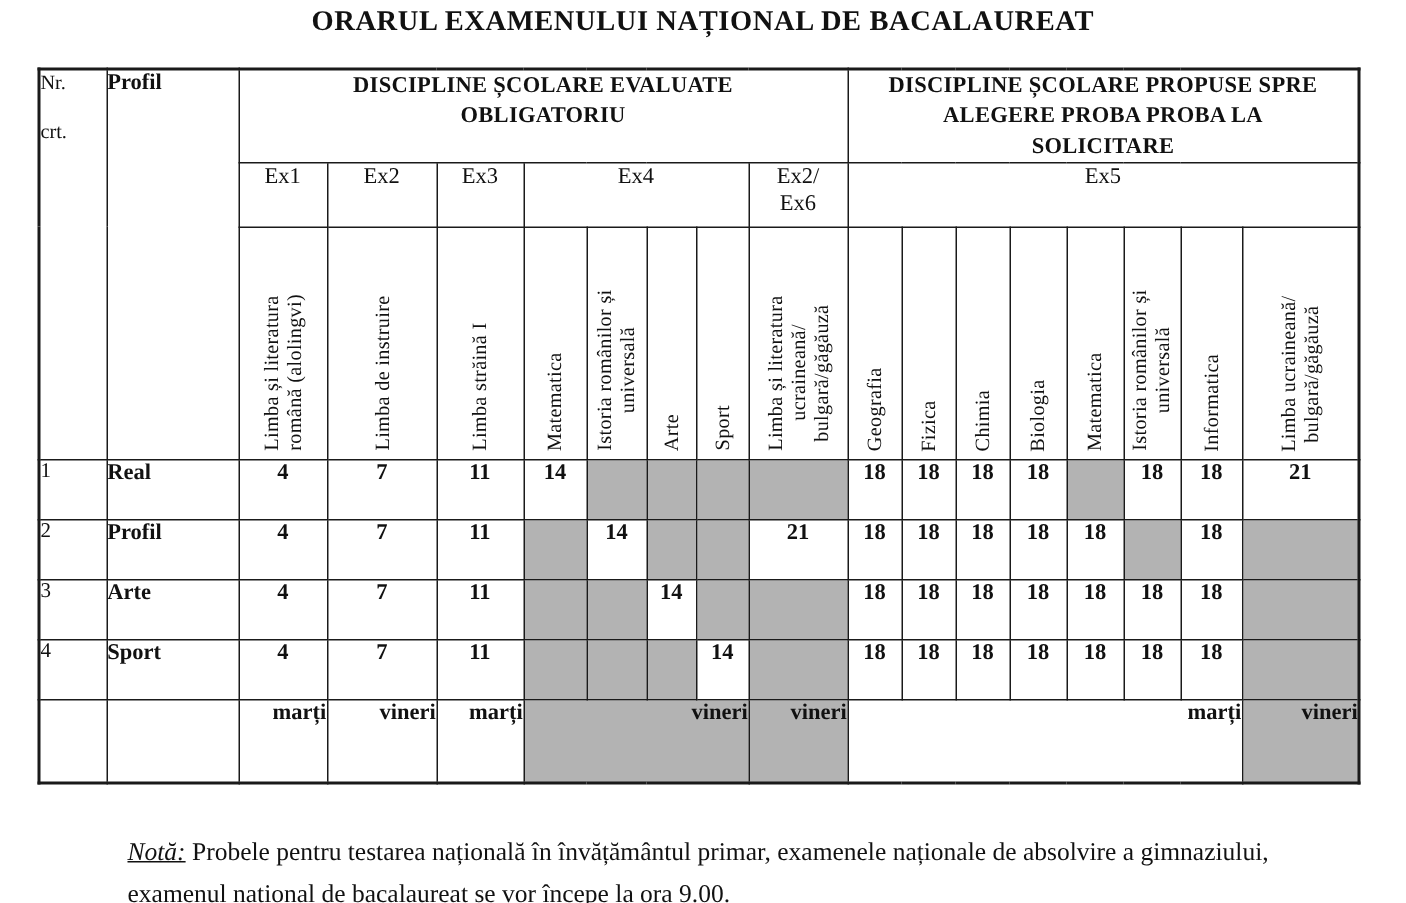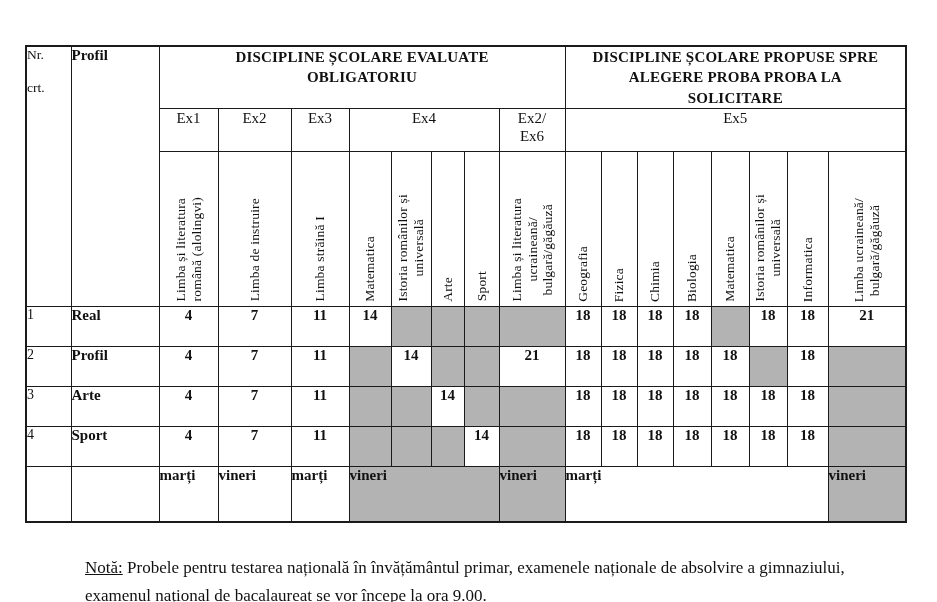--- a/index.html
+++ b/index.html
@@ -106,41 +106,43 @@
   }
   td.val {
     vertical-align: top;
     text-align: center;
     font-weight: bold;
     font-size: 15px;
     padding-top: 3px;
   }
   td.day {
     vertical-align: top;
-    text-align: left;
+    text-align: right;
     font-weight: bold;
     font-size: 15px;
     padding-top: 4px;
   }
   .shaded { background: var(--shaded, #b3b3b3); }
   .note {
     position: absolute;
     left: 85px; top: 537px;
     width: 828px;
     font-size: 17px;
     line-height: 1.65;
   }
   .note-label {
+    font-style: italic;
     text-decoration: underline;
   }
 </style>
 </head>
 <body>
 
 <div class="page-title">
+  <div>ORARUL EXAMENULUI NAȚIONAL DE BACALAUREAT</div>
 </div>
 
 <table class="schedule">
   <colgroup>
     <col style="width:45px">
       <col style="width:88px">
     <col style="width:59px">
       <col style="width:73px">
       <col style="width:58px">
     <col style="width:42px">

